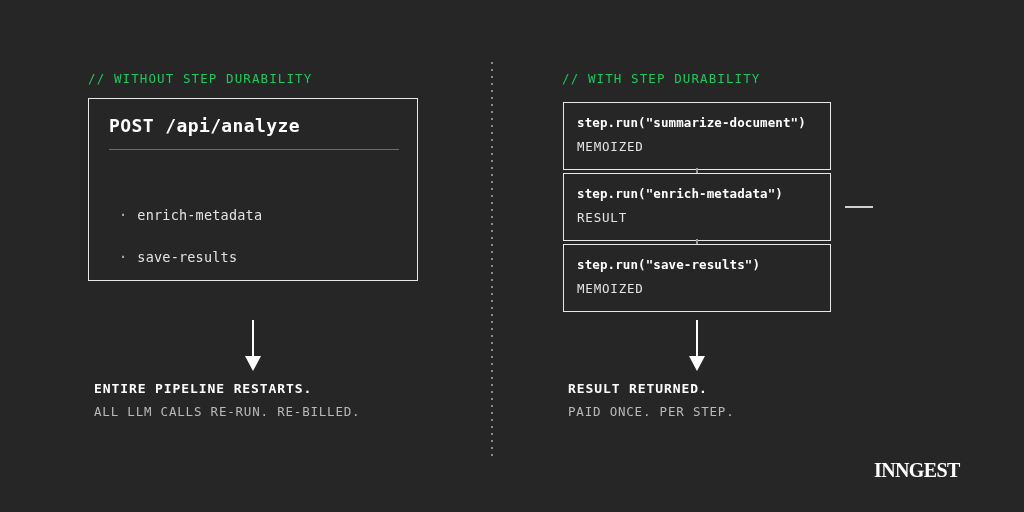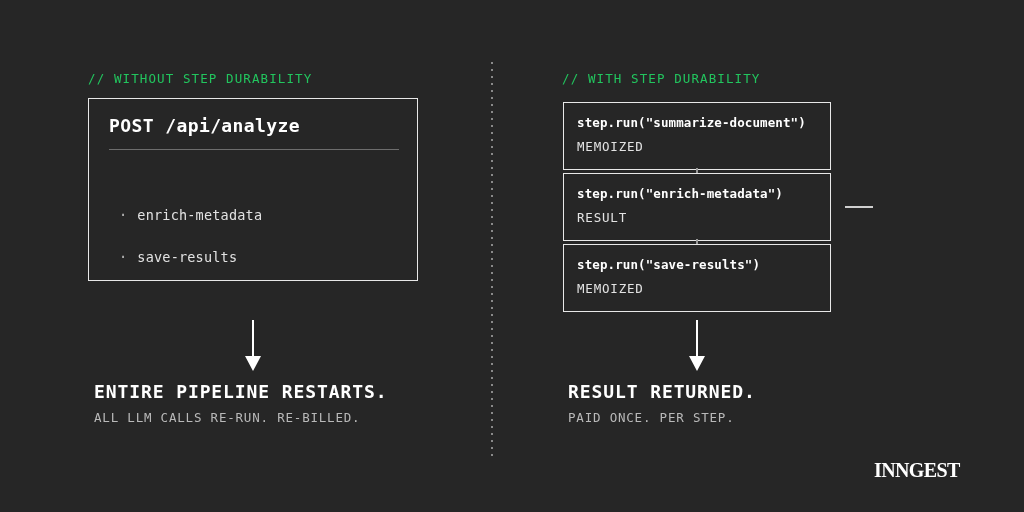--- a/index.html
+++ b/index.html
@@ -172,21 +172,21 @@
     border-left: 8px solid transparent;
     border-right: 8px solid transparent;
     border-top: 15px solid #ffffff;
   }
   #arrow-left  { left: 245px; top: 320px; }
   #arrow-right { left: 689px; top: 320px; }
 
   
   .caption { position: absolute; white-space: nowrap; }
   .caption .line-primary {
-    font-size: 18px;
+    font-size: 13px;
     font-weight: bold;
     color: #ffffff;
     letter-spacing: 0.9px;
     margin-bottom: 8px;
   }
   .caption .line-secondary {
     font-size: 12.5px;
     color: #b9b9b9;
     letter-spacing: 0.8px;
   }

